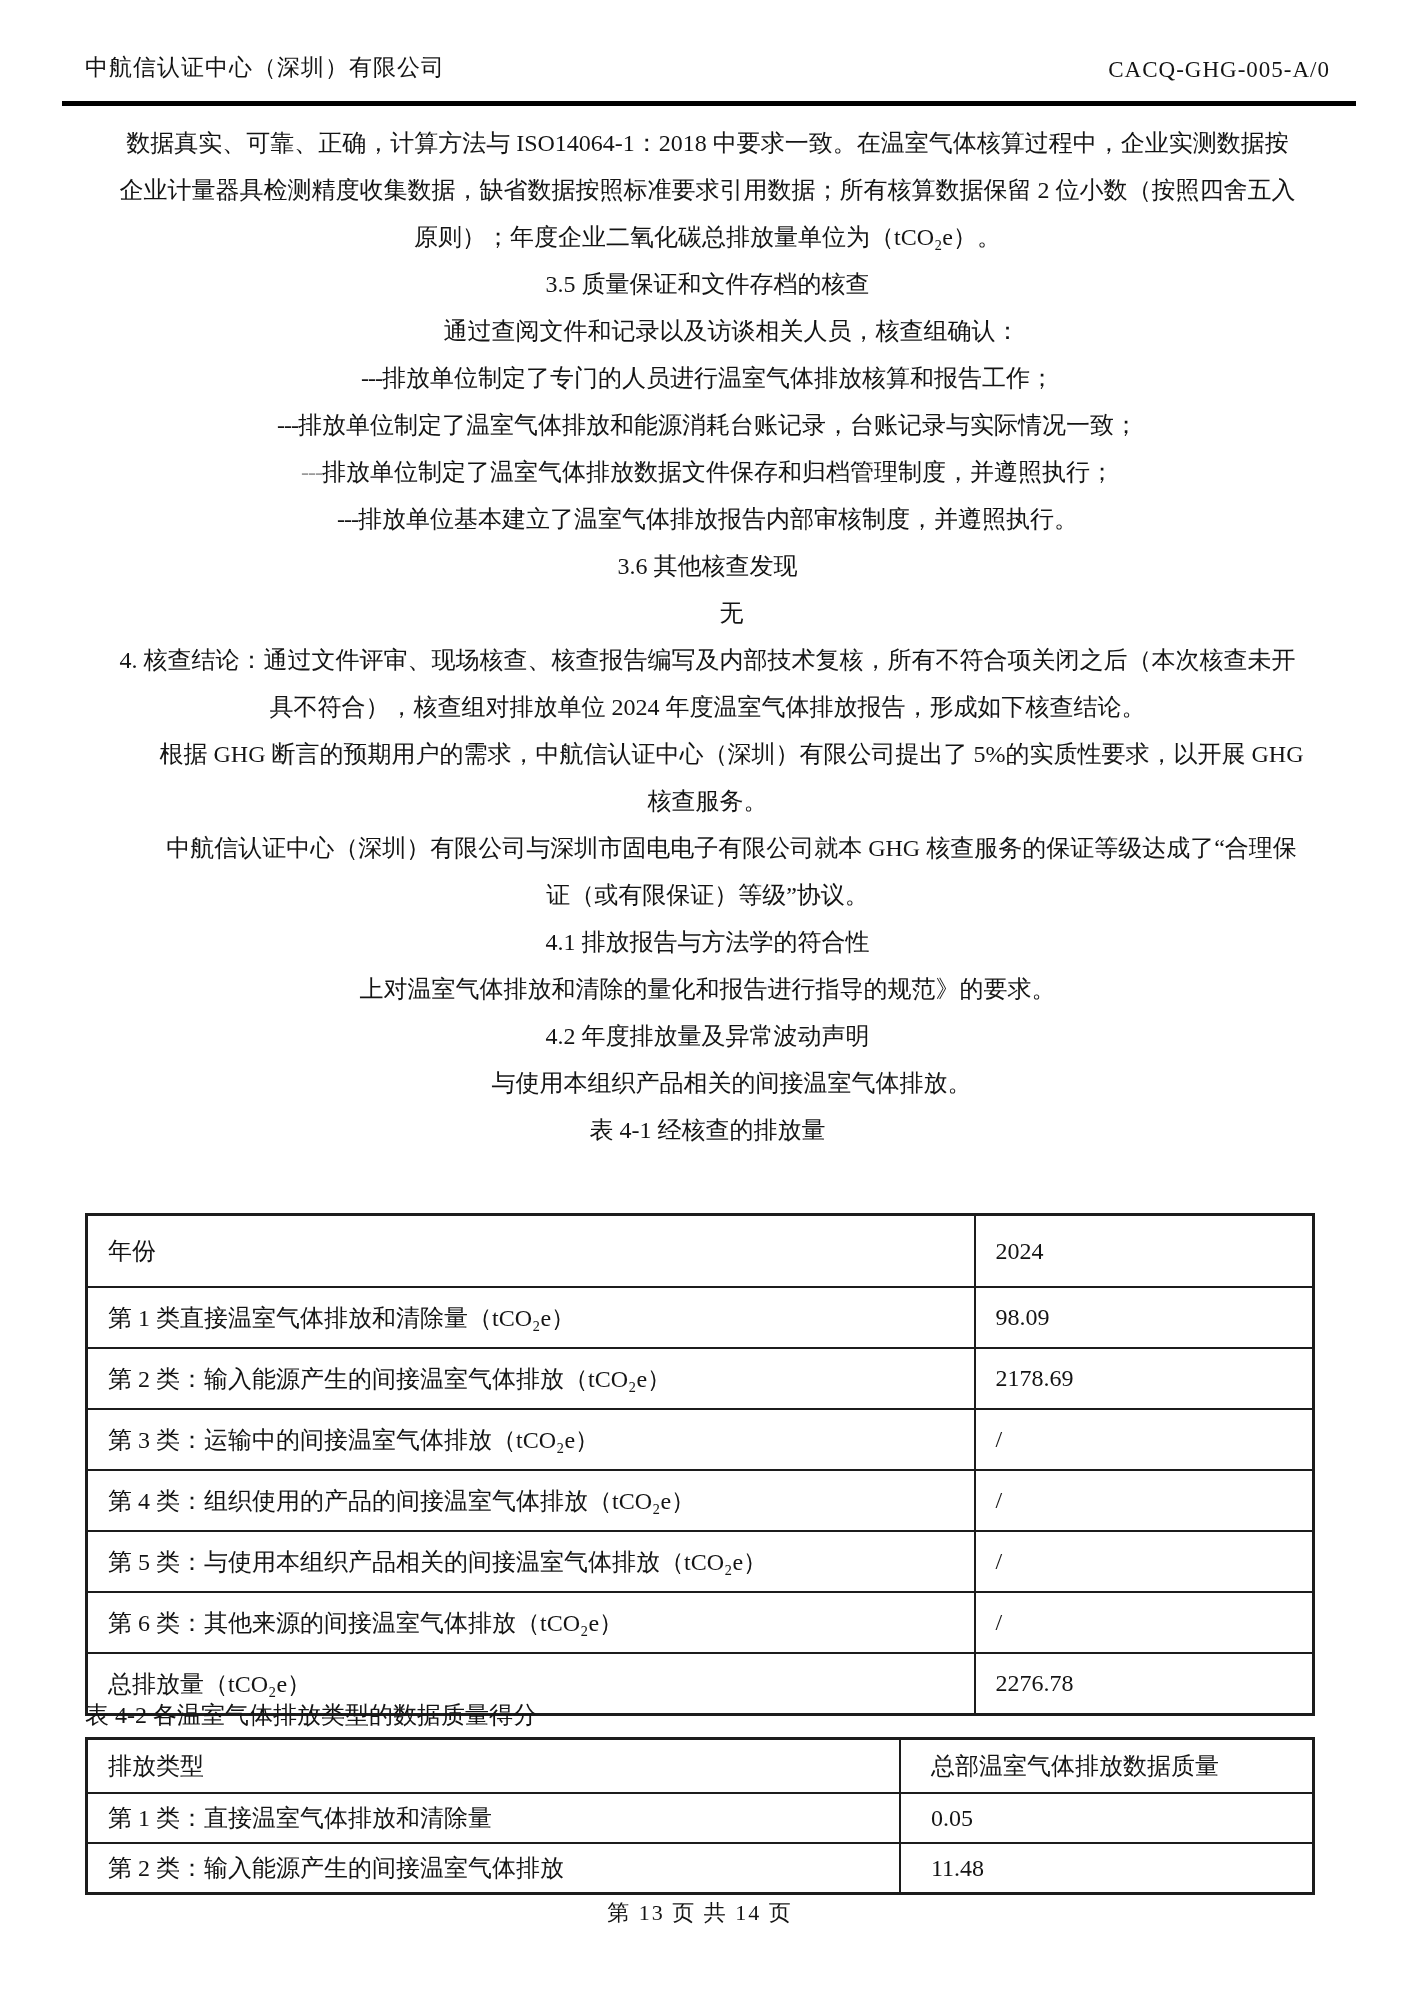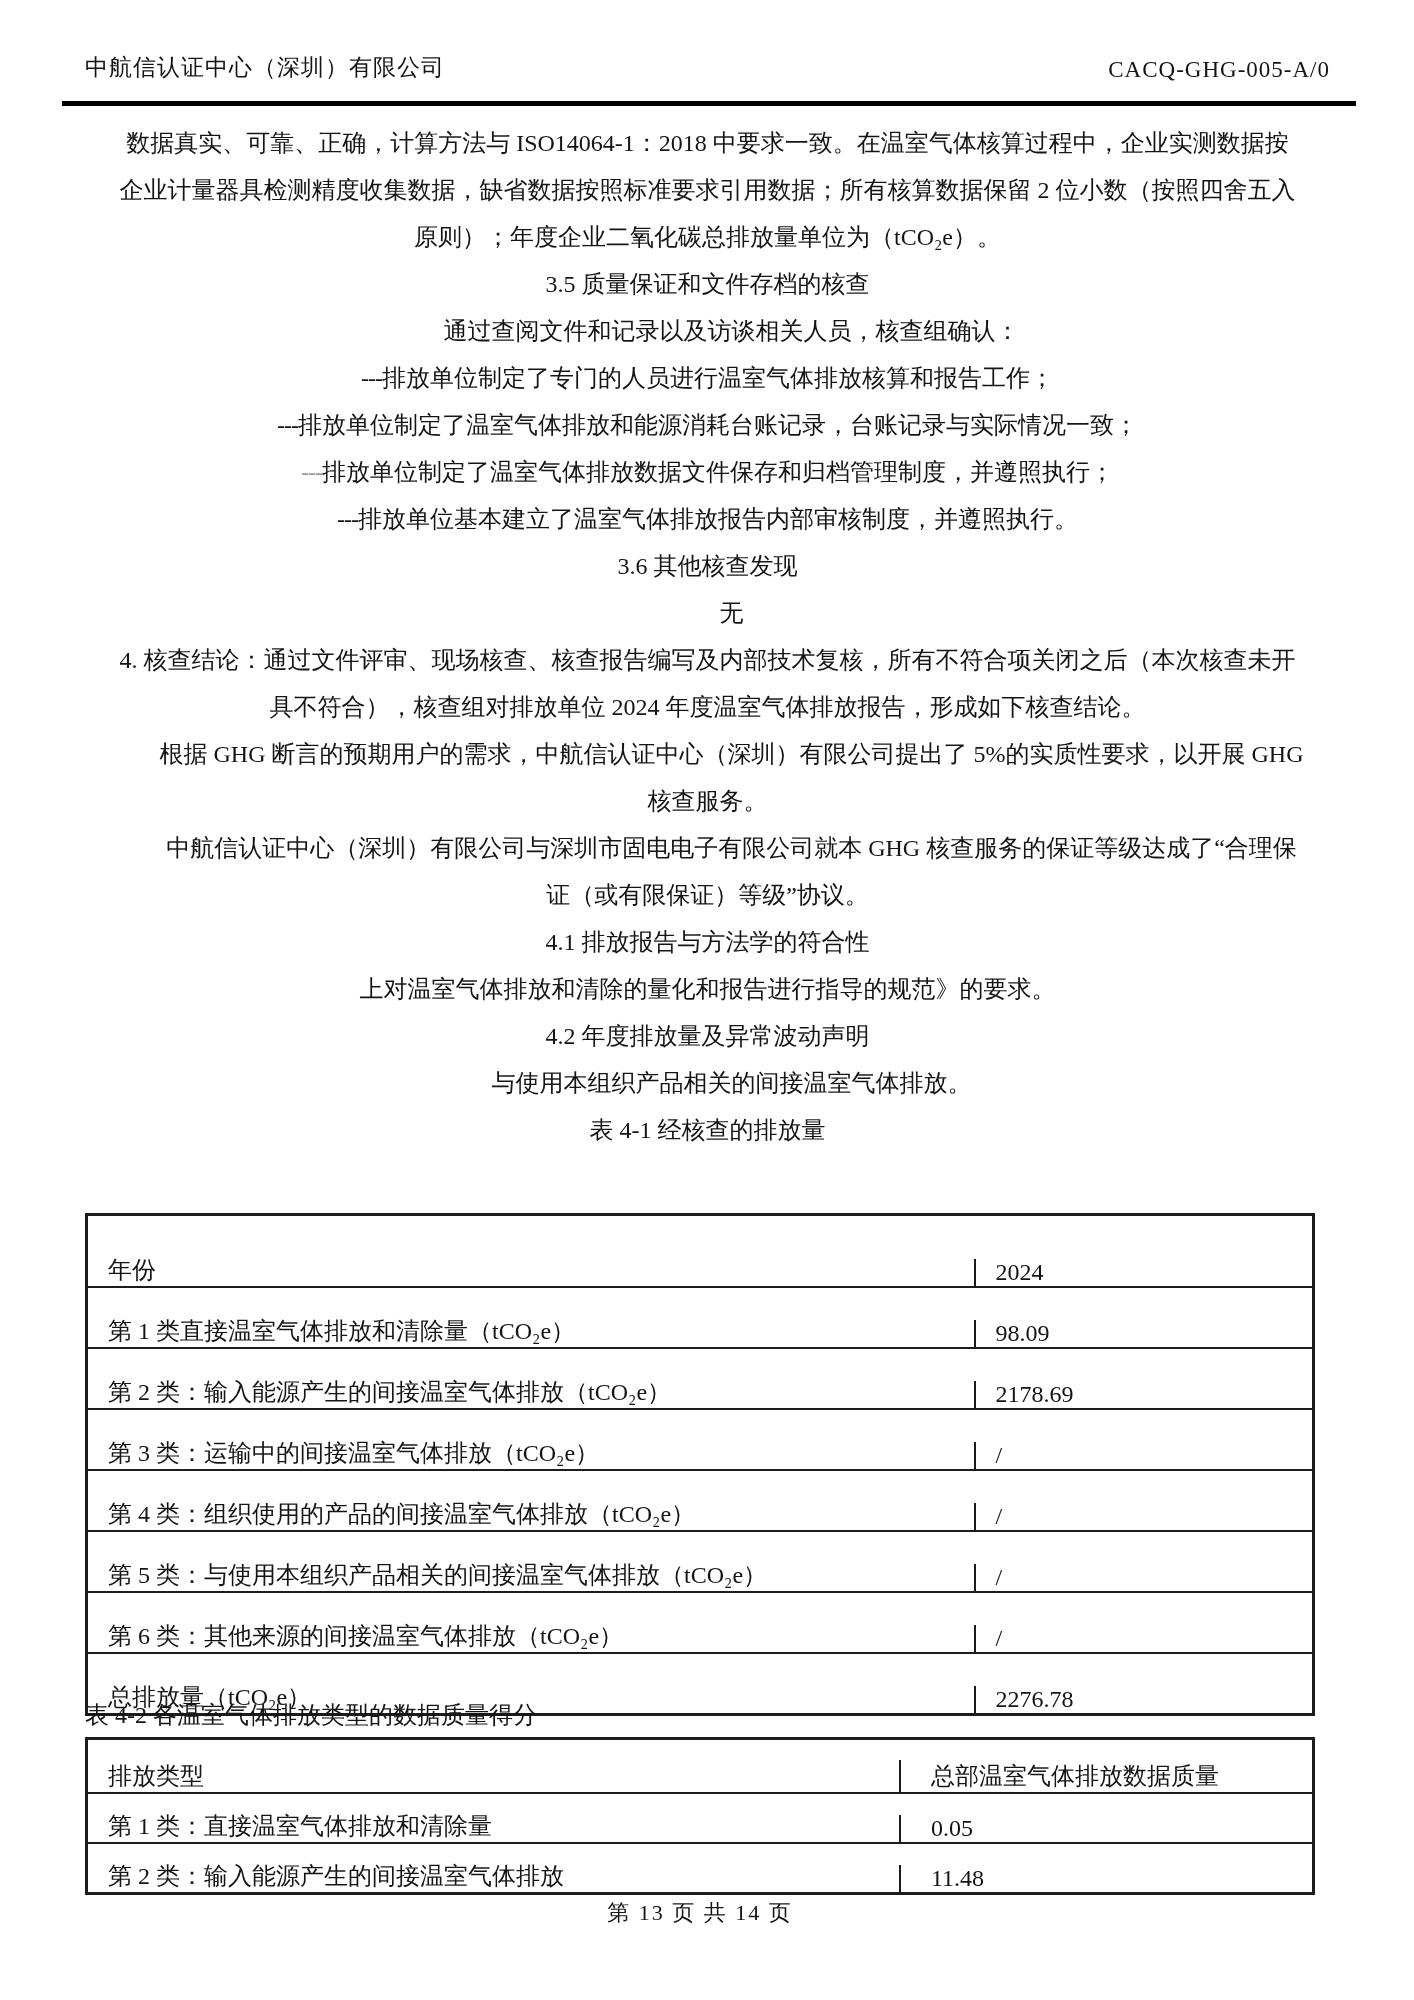--- a/index.html
+++ b/index.html
@@ -36,21 +36,21 @@
   .prefix.dim { color: #9a9a9a; }
   
   .tbl {
     position: absolute;
     left: 85px;
     width: 1230px;
     border: 3px solid #1c1c1c;
     box-sizing: border-box;
     font-size: 24px;
   }
-  .tbl .trow { display: flex; border-top: 2px solid #1c1c1c; align-items: flex-end; }
+  .tbl .trow { display: flex; border-top: 2px solid #1c1c1c; }
   .tbl .trow:first-child { border-top: none; }
   .tbl .cell {
     display: flex; align-items: center;
     padding-left: 20px; box-sizing: border-box;
     white-space: nowrap; overflow: hidden;
   }
   #table-4-1 { top: 1213px; }
   #table-4-1 .trow { height: 59px; }
   #table-4-1 .trow.first { height: 70px; }
   #table-4-1 .c1 { width: 890px; }

